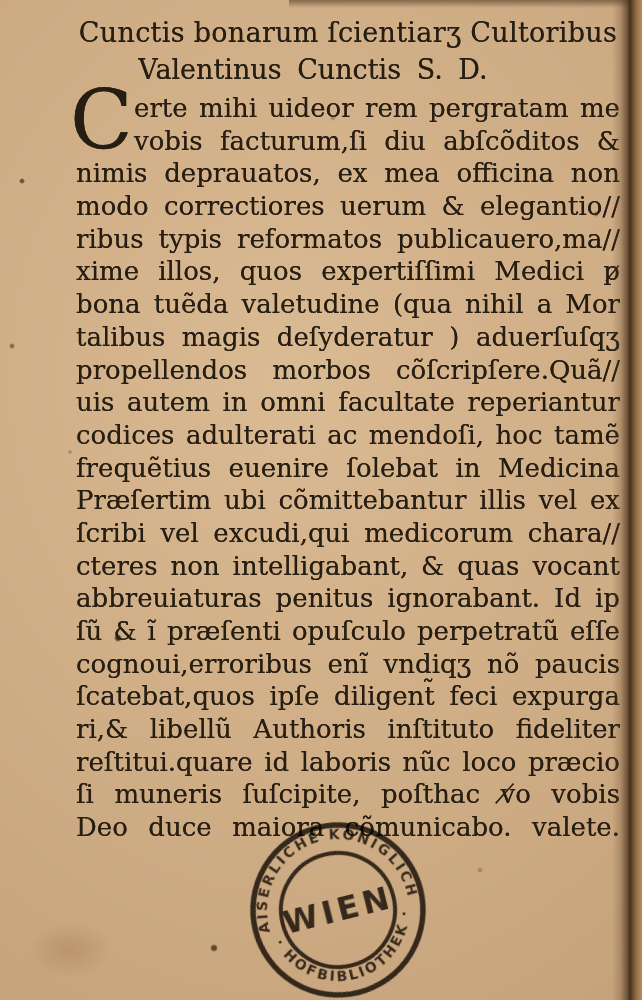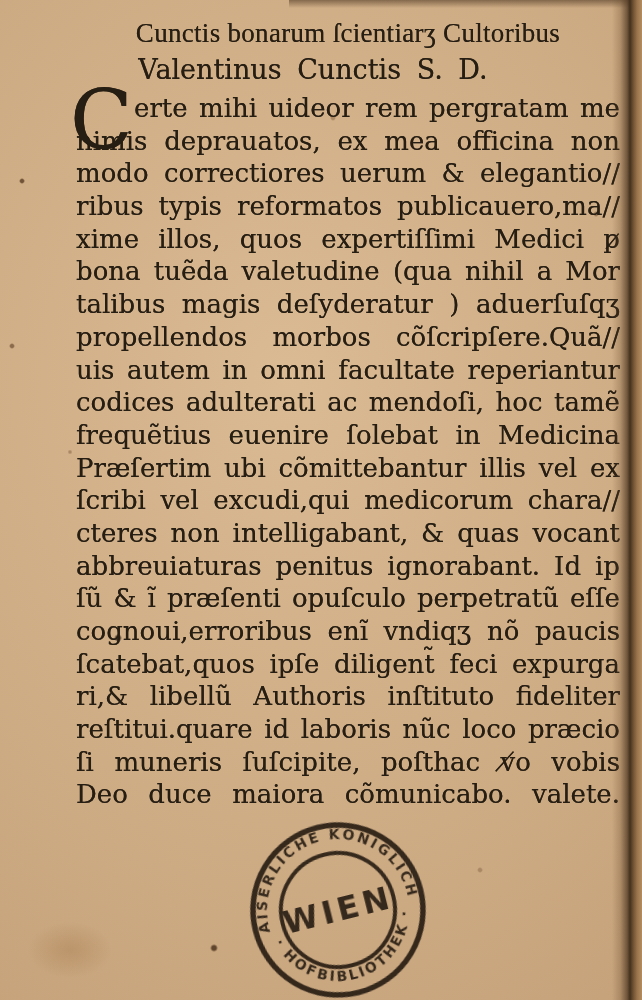--- a/index.html
+++ b/index.html
@@ -36,21 +36,21 @@
   .top-edge{
     position:absolute;top:0;right:0;width:55%;height:8px;
     background:linear-gradient(180deg, rgba(70,48,28,.55), rgba(70,48,28,0));
   }
   .content{
     position:absolute;left:76px;top:14px;width:544px;
     text-shadow:0 0 .6px rgba(39,30,19,.85);
   }
   .h1{
     font-size:27px;line-height:38px;text-align:center;
-    white-space:nowrap;letter-spacing:.3px;font-family:Liberation Serif, serif;
+    white-space:nowrap;letter-spacing:.3px;
   }
   .h2{
     font-size:27px;line-height:36px;text-align:center;
     white-space:nowrap;word-spacing:7px;padding-right:70px;
   }
   .body-block{position:relative;margin-top:4px;}
   .drop-cap{
     position:absolute;left:-6px;top:-6px;
     font-size:82px;line-height:70px;
   }
@@ -75,20 +75,21 @@
 <div class="page">
   <div class="top-edge"></div>
 
   <div class="content">
     <div class="h1">Cunctis bonarum ſcientiarʒ Cultoribus</div>
     <div class="h2">Valentinus Cunctis S. D.</div>
 
     <div class="body-block">
       <span class="drop-cap">C</span>
       <div class="line indent">erte mihi uideor rem pergratam me</div>
+      <div class="line indent">vobis facturum,ſi diu abſcõditos &amp;</div>
       <div class="line">nimis deprauatos, ex mea officina non</div>
       <div class="line">modo correctiores uerum &amp; elegantio∕∕</div>
       <div class="line">ribus typis reformatos publicauero,ma∕∕</div>
       <div class="line">xime illos, quos expertiſſimi Medici p̷</div>
       <div class="line">bona tuẽda valetudine (qua nihil a Mor</div>
       <div class="line">talibus magis deſyderatur ) aduerſuſqʒ</div>
       <div class="line">propellendos morbos cõſcripſere.Quã∕∕</div>
       <div class="line">uis autem in omni facultate reperiantur</div>
       <div class="line">codices adulterati ac mendoſi, hoc tamẽ</div>
       <div class="line">frequẽtius euenire ſolebat in Medicina</div>

